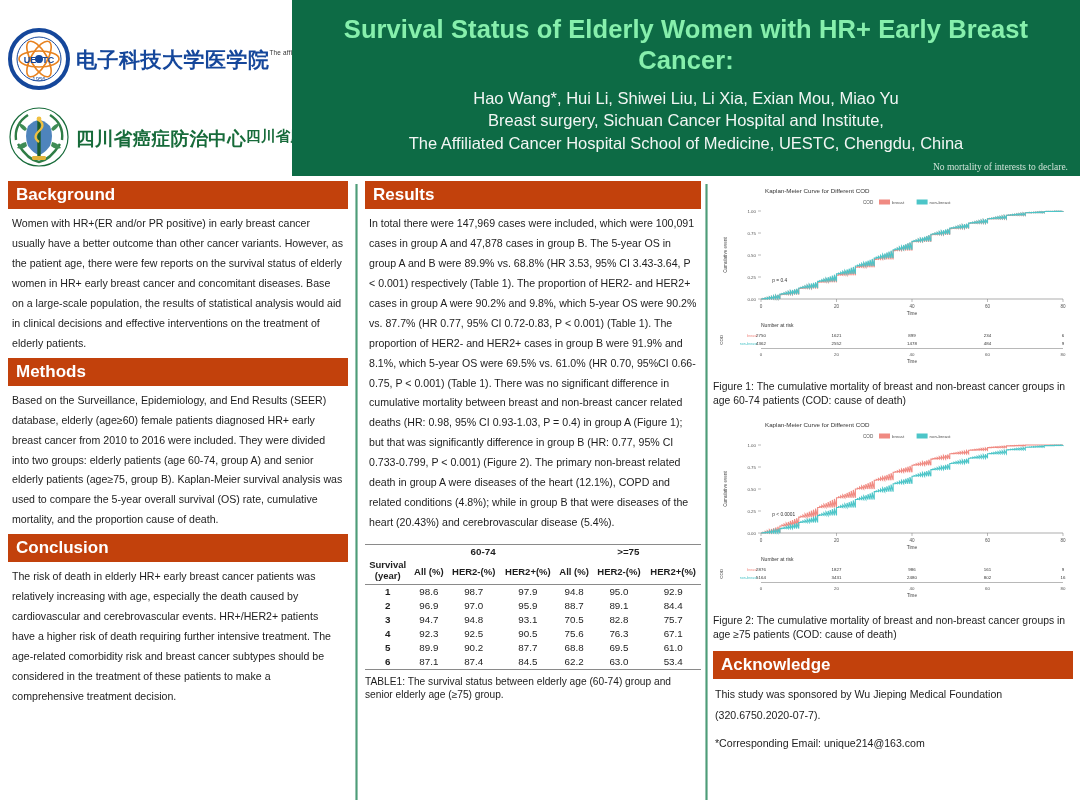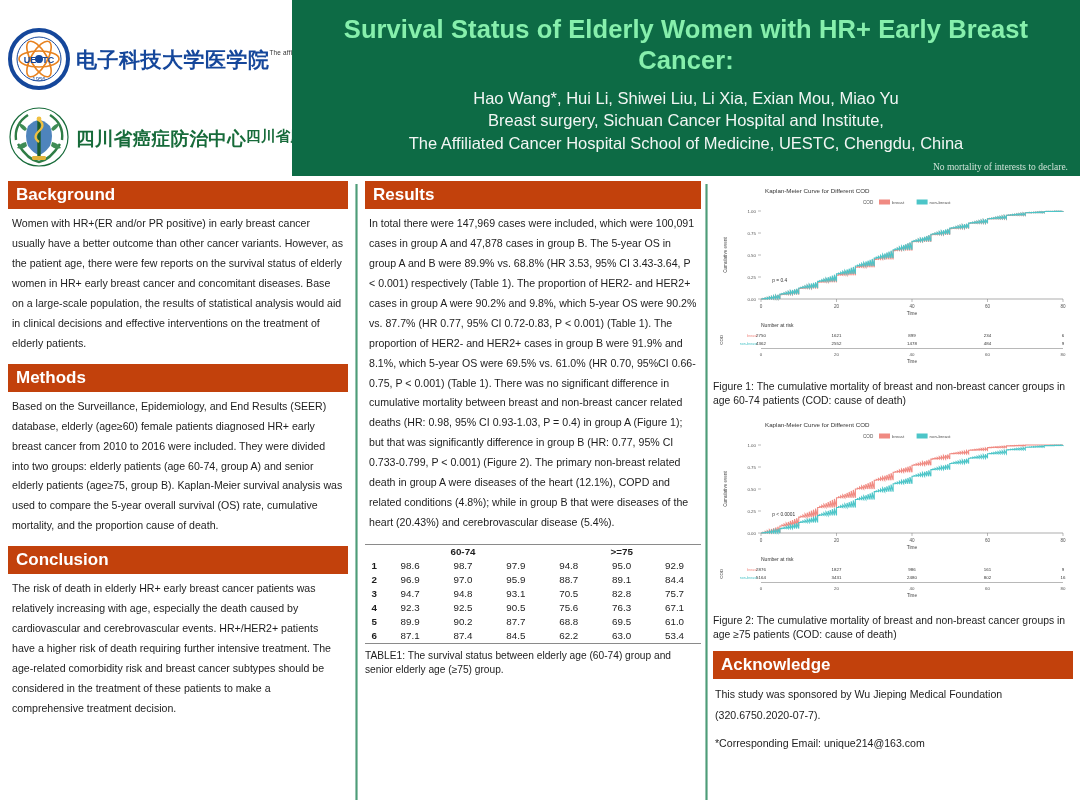--- a/index.html
+++ b/index.html
@@ -41,21 +41,21 @@
 
   .divider{position:absolute;top:184px;width:3px;height:616px;
            background:linear-gradient(to right,#bcd9cb,#4e9c79,#bcd9cb);}
   .div1{left:355px;}
   .div2{left:705px;}
 
   .sec-head{background:#c2410c;color:#fff;font-size:17px;font-weight:bold;
             padding:3px 8px 4px 8px;line-height:1.25;}
   .sec-body{font-size:10.6px;line-height:1.88;color:#1d1d1d;padding:5px 4px 4px 4px;
             text-align:left;}
-  .mt6{margin-top:6px;}
+  .mt6{}
 
   
   .tbl-wrap{margin-top:7px;}
   table.datatbl{border-collapse:collapse;width:100%;font-size:9.6px;}
   table.datatbl th,table.datatbl td{text-align:center;padding:1.5px 1px;}
   .grp-row th{border-bottom:none;font-weight:bold;font-size:9.8px;padding-bottom:2px;}
   .topline{border-top:1.6px solid #8a8a8a;}
   .grpline{border-bottom:1.1px solid #8a8a8a;}
   .hdr-row th{font-weight:bold;font-size:9.5px;padding-bottom:3px;}
   .hdr-under{border-bottom:1.1px solid #8a8a8a;}
@@ -163,20 +163,30 @@
     <div class="sec-head">Results</div>
     <div class="sec-body">In total there were 147,969 cases were included, which were 100,091 cases in group A and 47,878 cases in group B. The 5-year OS in group A and B were 89.9% vs. 68.8% (HR 3.53, 95% CI 3.43-3.64, P &lt; 0.001) respectively (Table 1). The proportion of HER2- and HER2+ cases in group A were 90.2% and 9.8%, which 5-year OS were 90.2% vs. 87.7% (HR 0.77, 95% CI 0.72-0.83, P &lt; 0.001) (Table 1). The proportion of HER2- and HER2+ cases in group B were 91.9% and 8.1%, which 5-year OS were 69.5% vs. 61.0% (HR 0.70, 95%CI 0.66-0.75, P &lt; 0.001) (Table 1). There was no significant difference in cumulative mortality between breast and non-breast cancer related deaths (HR: 0.98, 95% CI 0.93-1.03, P = 0.4) in group A (Figure 1); but that was significantly difference in group B (HR: 0.77, 95% CI 0.733-0.799, P &lt; 0.001) (Figure 2). The primary non-breast related death in group A were diseases of the heart (12.1%), COPD and related conditions (4.8%); while in group B that were diseases of the heart (20.43%) and cerebrovascular disease (5.4%).</div>
 
     <div class="tbl-wrap">
       <table class="datatbl">
         <thead>
           <tr class="grp-row">
             <th class="topline"></th>
             <th class="topline grpline" colspan="3">60-74</th>
             <th class="topline grpline" colspan="3">&gt;=75</th>
+          </tr>
+          <tr class="hdr-row">
+            <th class="survlabel hdr-under">Survival
+(year)</th>
+            <th class="hdr-under">All (%)</th>
+            <th class="hdr-under">HER2-(%)</th>
+            <th class="hdr-under">HER2+(%)</th>
+            <th class="hdr-under">All (%)</th>
+            <th class="hdr-under">HER2-(%)</th>
+            <th class="hdr-under">HER2+(%)</th>
           </tr>
         </thead>
         <tbody>
           <tr class="datarow">
             <td class="yr">1</td>
             <td>98.6</td>
             <td>98.7</td>
             <td>97.9</td>
             <td>94.8</td>
             <td>95.0</td>

